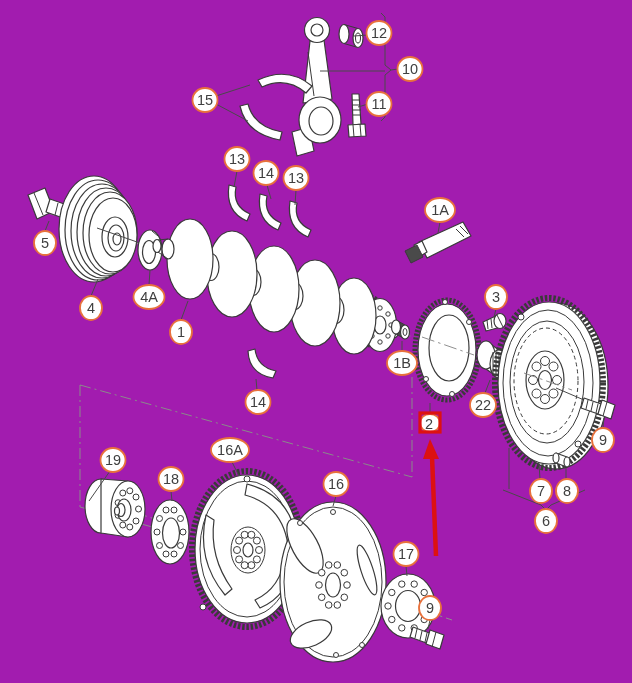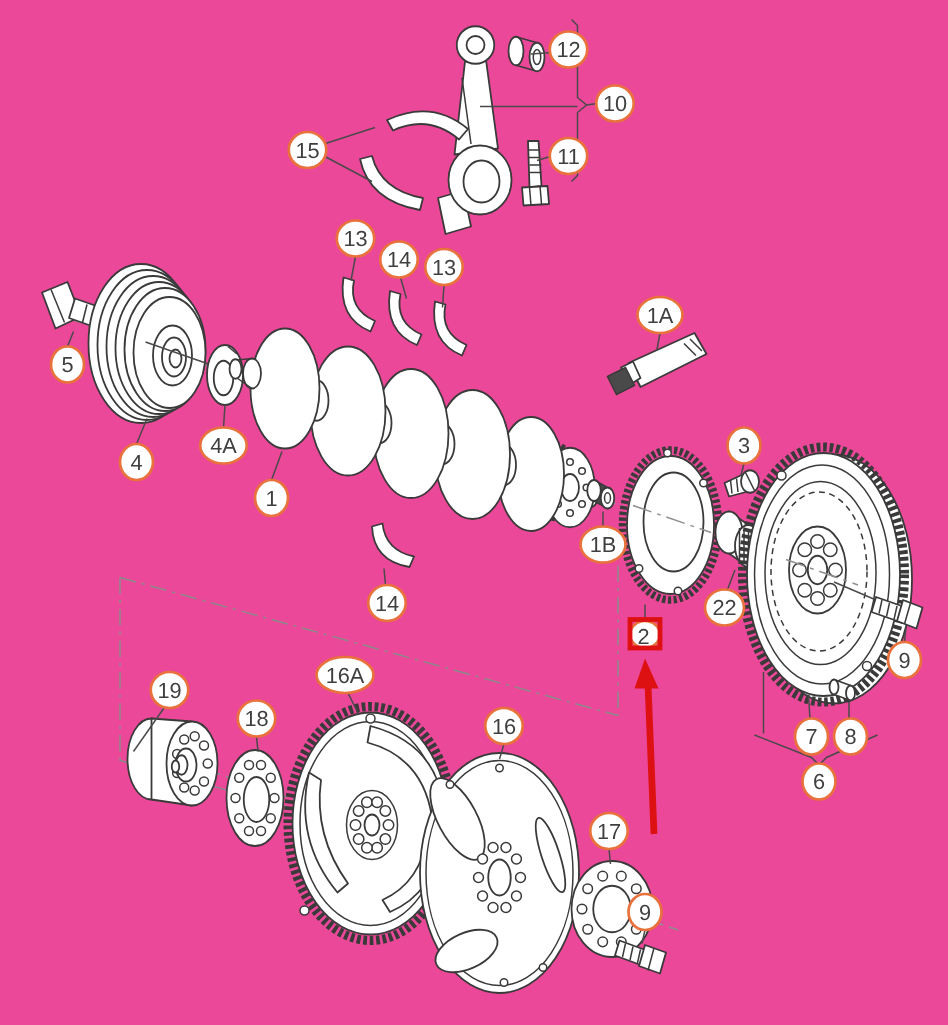--- a/index.html
+++ b/index.html
@@ -1,16 +1,16 @@
 <!DOCTYPE html>
 <html><head>
 <meta charset="utf-8">
 <style>
   html,body{margin:0;padding:0;background:#ffffff;}
-  #stage{position:relative;width:632px;height:683px;background:#ec4899;overflow:hidden;
+  #stage{position:relative;width:632px;height:683px;background:#a21caf;overflow:hidden;
          font-family:"Liberation Sans",sans-serif;}
   svg{position:absolute;left:0;top:0;}
   svg text{font-family:"Liberation Sans",sans-serif;font-size:14.5px;fill:#3f3f3f;
            text-anchor:middle;}
   .part{fill:#ffffff;stroke:#3a3a3a;stroke-width:1.2;stroke-linejoin:round;}
   .thin{fill:none;stroke:#3a3a3a;stroke-width:1;}
   .leader{fill:none;stroke:#4a4a4a;stroke-width:1;}
   .teeth{fill:none;stroke:#3a3a3a;stroke-width:6;stroke-dasharray:2.5 1.8;}
   .teeth-sm{fill:none;stroke:#3a3a3a;stroke-width:5;stroke-dasharray:2.2 1.6;}
   .axis{fill:none;stroke:#8f8f8f;stroke-width:1;stroke-dasharray:13 4 2.5 4;}

